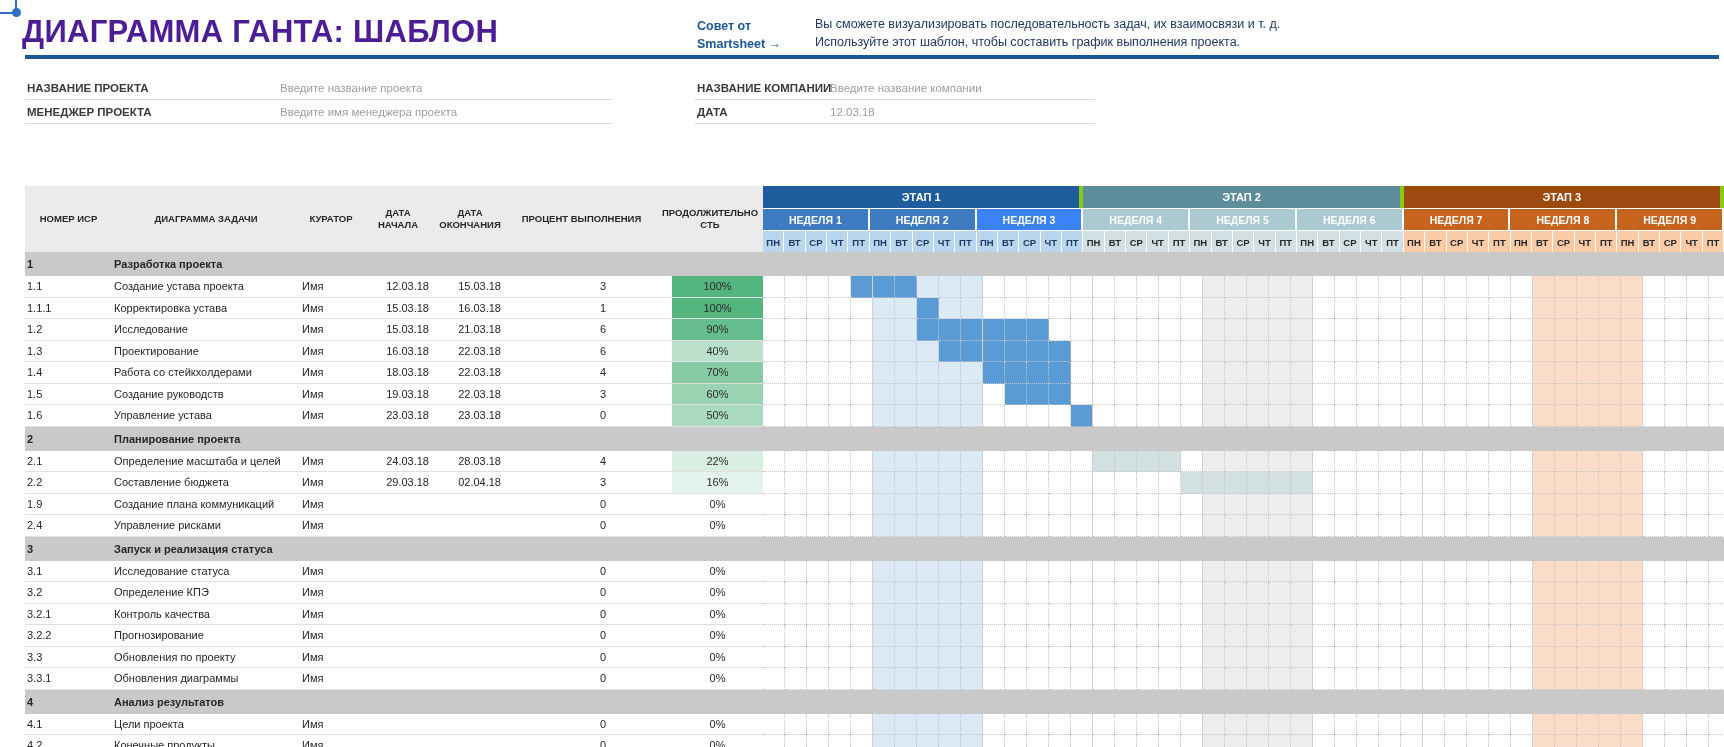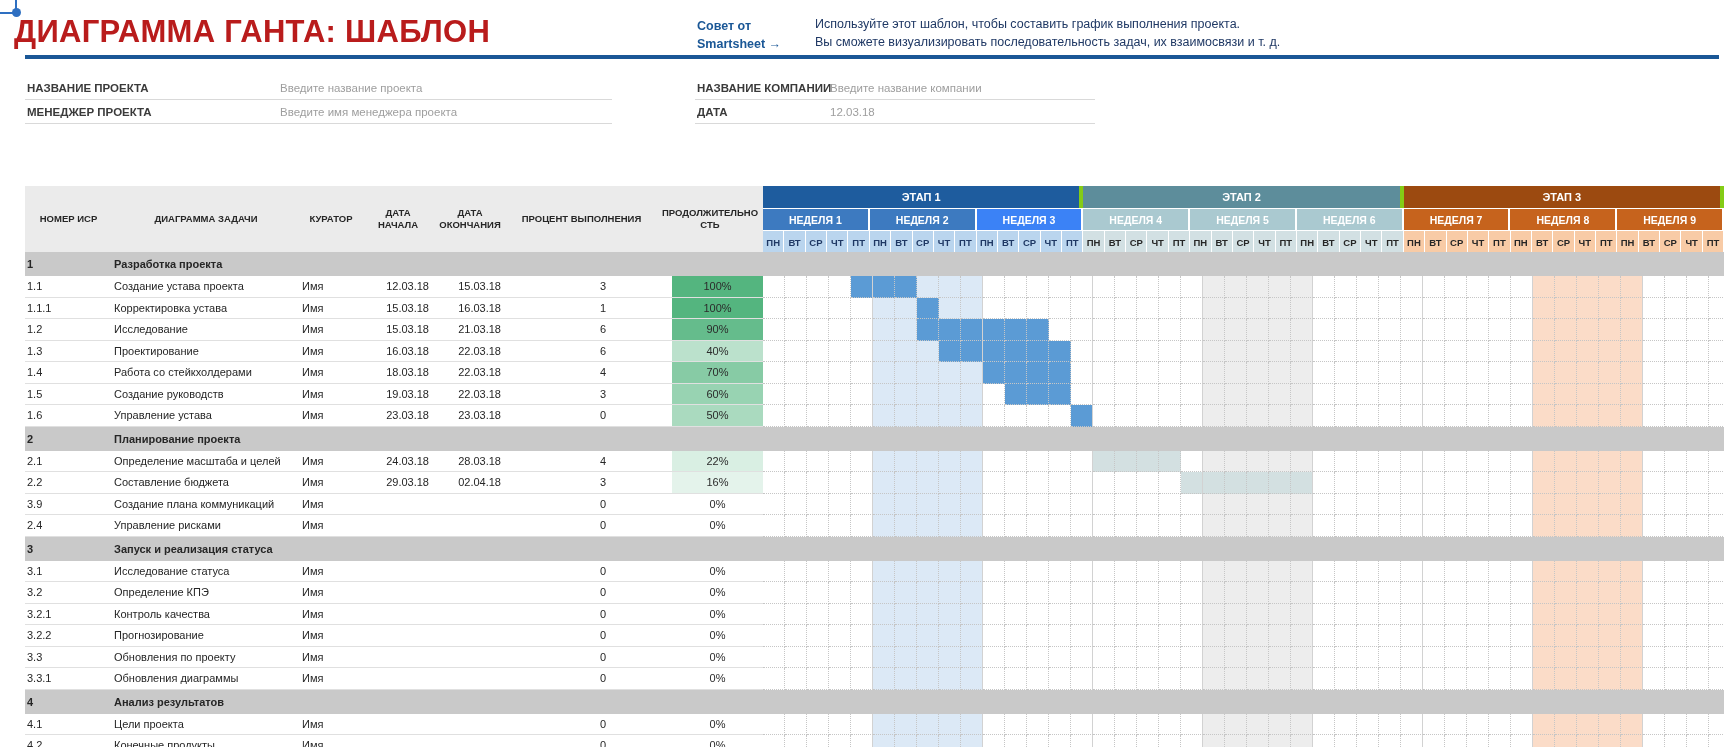--- a/index.html
+++ b/index.html
@@ -6,21 +6,21 @@
   body{
     width:1724px;height:747px;overflow:hidden;position:relative;
     background:#fff;font-family:"Liberation Sans",sans-serif;
     -webkit-font-smoothing:antialiased;
   }
   
   .marker-h{position:absolute;left:0;top:12px;width:14px;height:2px;background:#2e6fc1}
   .marker-v{position:absolute;left:15px;top:0;width:2px;height:10px;background:#2e6fc1}
   .marker-dot{position:absolute;left:12px;top:8px;width:9px;height:9px;border-radius:50%;background:#2e6fc1}
 
-  .title{position:absolute;left:14px;top:14px;font-size:31px;font-weight:bold;color:#b91c1c;letter-spacing:.3px;white-space:nowrap}
+  .title{position:absolute;left:22px;top:14px;font-size:31px;font-weight:bold;color:#4c1d95;letter-spacing:.3px;white-space:nowrap}
   .divider{position:absolute;left:25px;top:55px;width:1694px;height:4px;background:#1a5796}
   .tip-label{position:absolute;left:697px;top:18px;width:115px;font-size:12.5px;font-weight:bold;color:#1a5796;line-height:1.4}
   .tip-text{position:absolute;left:815px;top:16px;width:560px;font-size:12.5px;color:#1f3864;line-height:1.4}
 
   .fld-label{position:absolute;font-size:11.5px;font-weight:bold;color:#3a3a3a;white-space:nowrap}
   .fld-value{position:absolute;font-size:11.5px;color:#9e9e9e;white-space:nowrap}
   .fld-line{position:absolute;height:1px;background:#d9d9d9}
 
   
   .thead{position:absolute;top:186px;left:25px;width:738px;height:66px;background:#ebebeb;display:flex}
@@ -63,22 +63,22 @@
 </head>
 <body>
 
 <div class="marker-h"></div>
 <div class="marker-v"></div>
 <div class="marker-dot"></div>
 
 <div class="title">ДИАГРАММА ГАНТА: ШАБЛОН</div>
 <div class="tip-label">Совет от Smartsheet →</div>
 <div class="tip-text">
+  <div>Вы сможете визуализировать последовательность задач, их взаимосвязи и т. д.</div>
   <div>Используйте этот шаблон, чтобы составить график выполнения проекта.</div>
-  <div>Вы сможете визуализировать последовательность задач, их взаимосвязи и т. д.</div>
 </div>
 <div class="divider"></div>
 
 <div class="fld-label" style="left:27px;top:82px">НАЗВАНИЕ ПРОЕКТА</div>
 <div class="fld-value" style="left:280px;top:82px">Введите название проекта</div>
 <div class="fld-line" style="left:25px;top:99px;width:587px"></div>
 
 <div class="fld-label" style="left:27px;top:106px">МЕНЕДЖЕР ПРОЕКТА</div>
 <div class="fld-value" style="left:280px;top:106px">Введите имя менеджера проекта</div>
 <div class="fld-line" style="left:25px;top:123px;width:587px"></div>
@@ -707,21 +707,21 @@
         <div class="gc" style="background: rgb(251, 220, 200);"></div>
         <div class="gc wk" style="background: rgb(251, 220, 200);"></div>
         <div class="gc"></div>
         <div class="gc"></div>
         <div class="gc"></div>
         <div class="gc"></div>
       </div>
     </div>
     <div class="row row-task">
       <div class="lmargin"></div>
-      <div class="cell c-wbs">3.9</div>
+      <div class="cell c-wbs">1.9</div>
       <div class="cell c-task">Создание плана коммуникаций</div>
       <div class="cell c-cur">Имя</div>
       <div class="cell c-d1"></div>
       <div class="cell c-d2"></div>
       <div class="cell c-dur">0</div>
       <div class="cell c-pct">
         <div class="pctbox">0%</div>
       </div>
       <div class="gcells">
         <div class="gc"></div>

